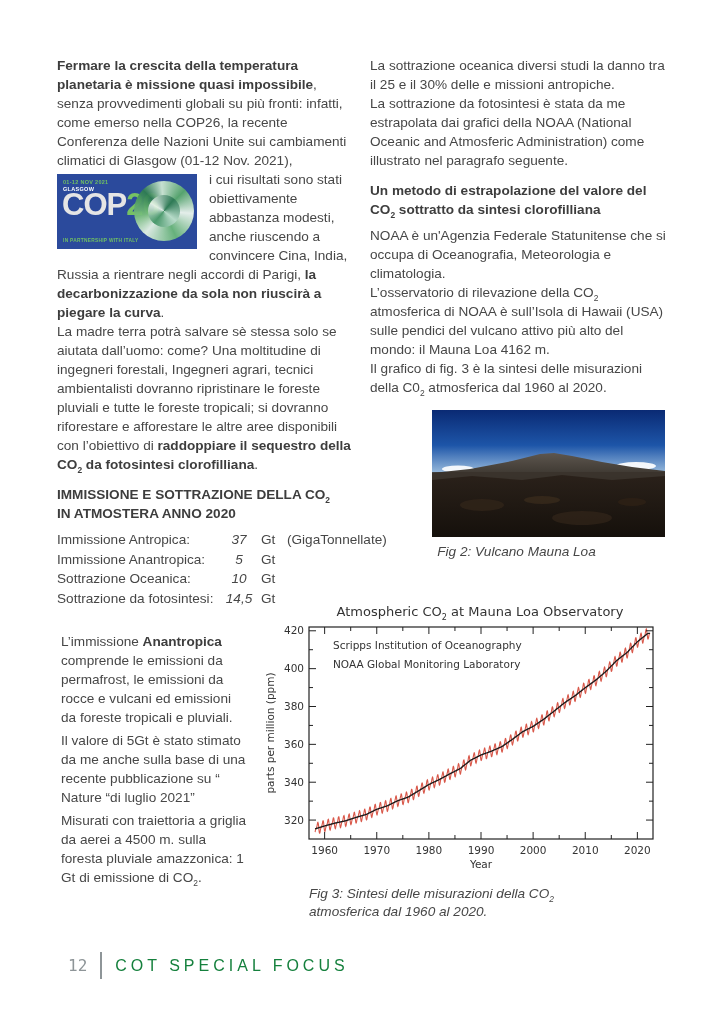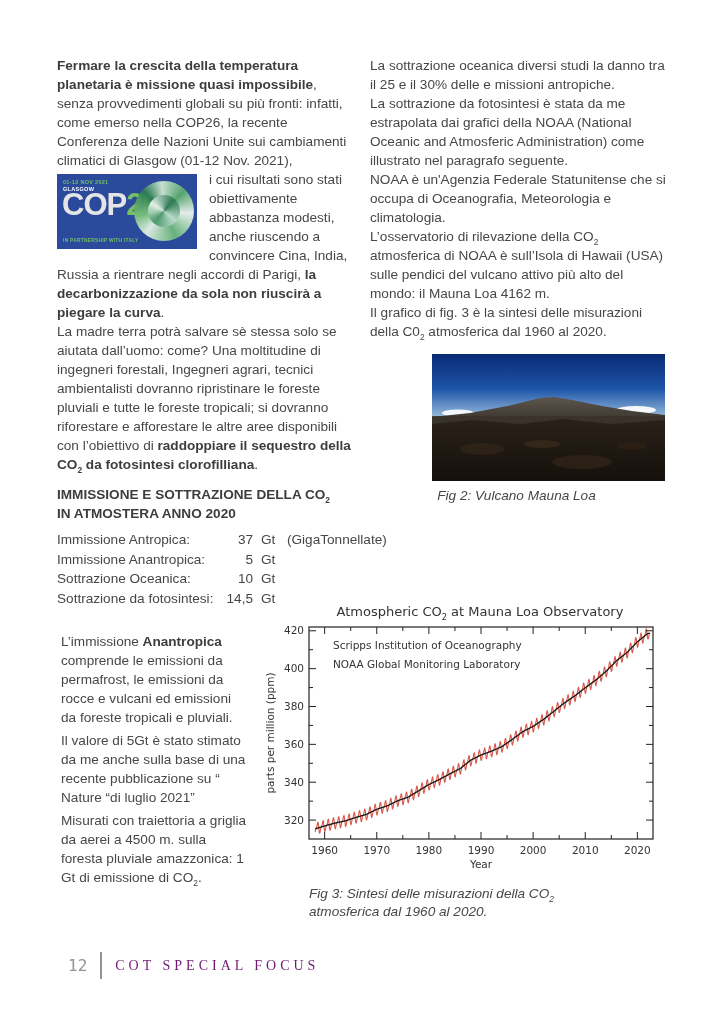--- a/index.html
+++ b/index.html
@@ -22,35 +22,35 @@
   .cop26 .big .c1{color:#e5e5e5;}
   .cop26 .big .c2{color:#76c263;}
   .globe{position:absolute;right:3px;top:7px;width:60px;height:60px;border-radius:50%;
          background:conic-gradient(from 220deg,#e4f2e6,#79c07c 40deg,#2f7d52 95deg,#cfe8d4 135deg,#58a86c 185deg,#eef7ef 235deg,#6ab77a 295deg,#e4f2e6 360deg);
          opacity:.95;}
   .globe:after{content:"";position:absolute;inset:14px;border-radius:50%;
          background:conic-gradient(from 40deg,#2f7d52,#bfe3cc 90deg,#4d9e6a 180deg,#e8f4ea 260deg,#2f7d52 360deg);}
   h3{font-size:13.6px;line-height:19px;margin:11px 0 7px 0;color:#3b3b3b;}
   .co2table{margin-top:2px;}
   .co2row{display:grid;grid-template-columns:168px 36px 26px auto;line-height:19.5px;white-space:nowrap;}
-  .co2row .v{text-align:right;padding-right:8px;}
+  .co2row .v{text-align:center;padding-right:8px;font-style:italic;}
   .photo{display:block;margin:13px 2px 0 auto;}
   .figcap{ text-align:center;font-size:13.6px;margin-top:5px;padding-right:4px;}
   .bottom{position:absolute;left:57px;top:604px;width:610px;display:flex;gap:10px;}
   .narrow{width:196px;font-size:13.6px;line-height:19px;padding-top:24px;}
   .narrow p{margin:4px;}
   .chartblock{width:404px;}
   .charttitle{font-size:13px;color:#333;text-align:center;padding-left:30px;
               font-family:"DejaVu Sans", sans-serif;}
   .chartcap{font-size:13.6px;margin:4px 0 0 46px;line-height:18px;}
   .footer{position:absolute;left:68px;top:952px;display:flex;align-items:center;gap:13px;}
   .pagenum{font-size:16px;color:#8e9598;font-family:"DejaVu Sans Mono", monospace;}
   .footrule{width:2px;height:27px;background:#8e9598;}
-  .foottitle{font-size:14px;letter-spacing:4px;color:#701a75;
-             font-family:Liberation Serif, serif;}
+  .foottitle{font-size:16px;letter-spacing:4px;color:#15803d;
+             font-family:Liberation Sans, sans-serif;}
 </style>
 </head>
 <body>
 
 <div class="page">
 
   <div class="columns">
 
     <div class="col">
       <p><span class="b">Fermare la crescita della temperatura planetaria è missione quasi impossibile</span><span>, senza provvedimenti globali su più fronti: infatti, come emerso nella COP26, la recente Conferenza delle Nazioni Unite sui cambiamenti climatici di Glasgow (01-12 Nov. 2021),</span></p>
@@ -88,20 +88,21 @@
             <span class="v">14,5</span>
             <span class="u">Gt</span>
             <span class="n"></span>
           </div>
         </div>
     </div>
 
     <div class="col">
       <p>La sottrazione oceanica diversi studi la danno tra il 25 e il 30% delle e missioni antropiche.</p>
       <p>La sottrazione da fotosintesi è stata da me estrapolata dai grafici della NOAA (National Oceanic and Atmosferic Administration) come illustrato nel paragrafo seguente.</p>
+      <h3><span class="b">Un metodo di estrapolazione del valore del CO</span><sub class="b">2</sub><span class="b"> sottratto da sintesi clorofilliana</span></h3>
       <p>NOAA è un'Agenzia Federale Statunitense che si occupa di Oceanografia, Meteorologia e climatologia.</p>
       <p><span>L’osservatorio di rilevazione della CO</span><sub>2</sub><span> atmosferica di NOAA è sull’Isola di Hawaii (USA) sulle pendici del vulcano attivo più alto del mondo: il Mauna Loa 4162 m.</span></p>
       <p><span>Il grafico di fig. 3 è la sintesi delle misurazioni della C0</span><sub>2</sub><span> atmosferica dal 1960 al 2020.</span></p>
 
       <svg class="photo" width="233" height="127" viewBox="0 0 233 127">
         <defs>
           <linearGradient id="sky" x1="0" y1="0" x2="0" y2="1">
             <stop offset="0" stop-color="#0a2a74"></stop>
             <stop offset="0.55" stop-color="#1d55a8"></stop>
             <stop offset="1" stop-color="#9dbede"></stop>

